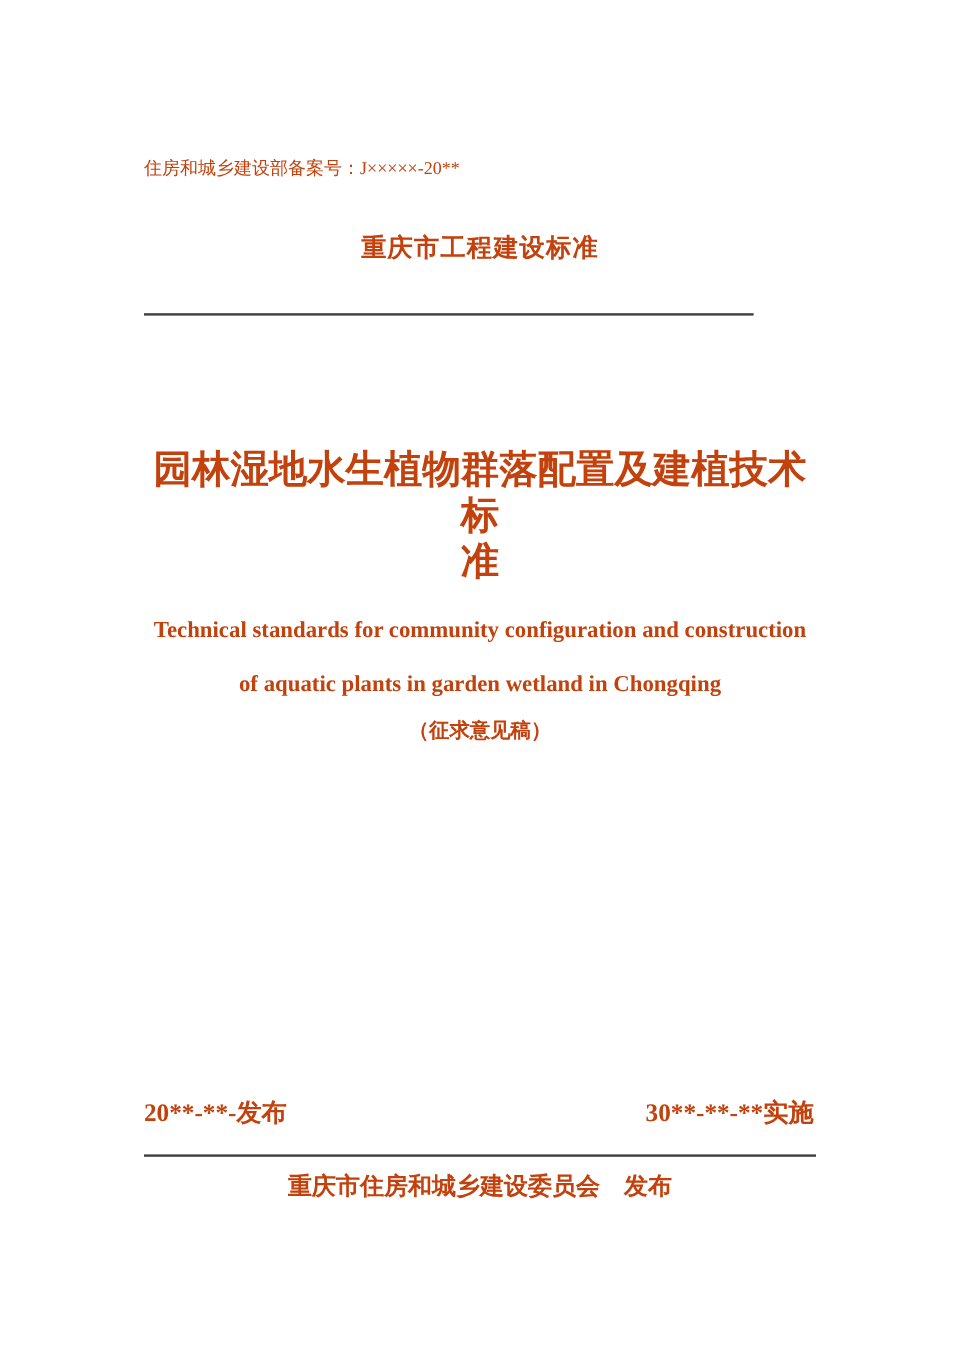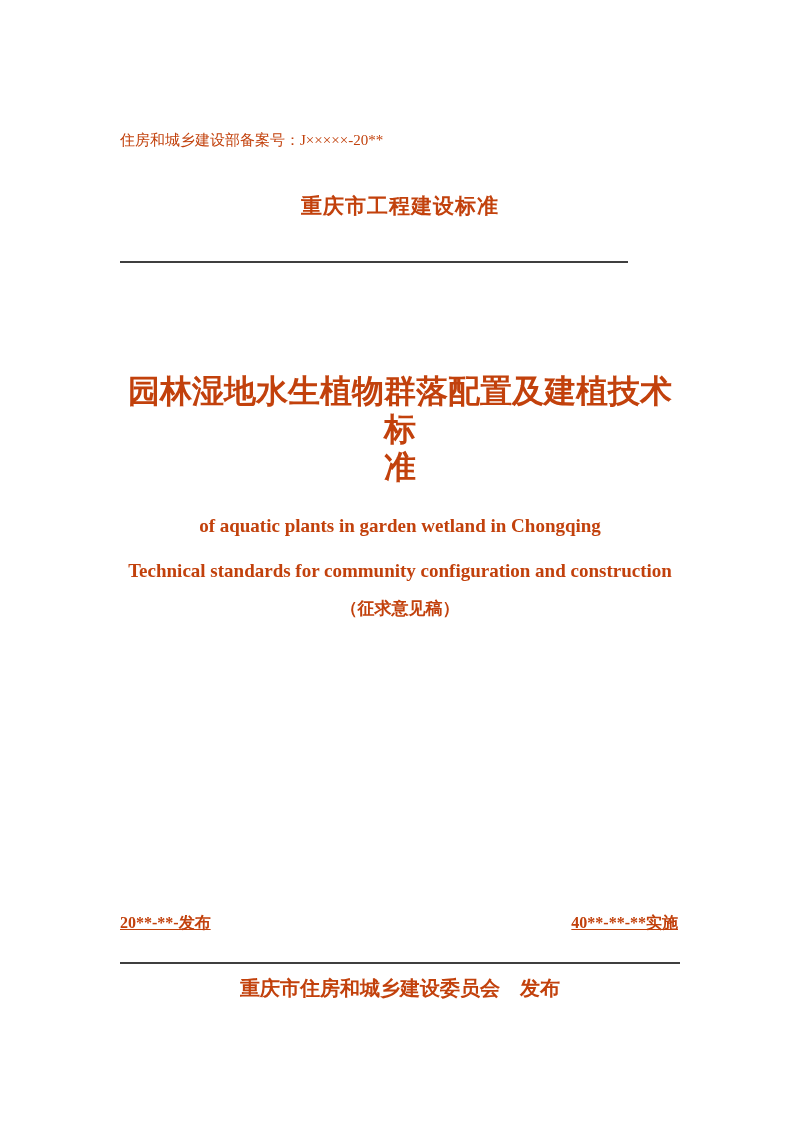--- a/index.html
+++ b/index.html
@@ -98,23 +98,22 @@
     font-size: 17px;
     font-weight: bold;
   }
   .dates-row {
     position: absolute;
     top: 913px;
     left: 120px;
     width: 558px;
     display: flex;
     justify-content: space-between;
-    font-size: 16px;
+    font-size: 21px;
     font-weight: bold;
-    text-decoration: underline;
   }
   .publisher-line {
     position: absolute;
     top: 975px;
     left: 0;
     width: 100%;
     text-align: center;
     font-size: 20px;
     font-weight: bold;
   }
@@ -133,28 +132,28 @@
 
 
   <hr class="rule rule-top">
 
   <div class="title-cn">
     <div>园林湿地水生植物群落配置及建植技术标</div>
     <div>准</div>
   </div>
 
   <div class="title-en">
+    <div>Technical standards for community configuration and construction</div>
     <div>of aquatic plants in garden wetland in Chongqing</div>
-    <div>Technical standards for community configuration and construction</div>
   </div>
 
   <div class="draft-note">（征求意见稿）</div>
 
   <div class="dates-row">
     <span>20**-**-发布</span>
-    <span>40**-**-**实施</span>
+    <span>30**-**-**实施</span>
   </div>
 
   <hr class="rule rule-bottom">
 
   <div class="publisher-line">重庆市住房和城乡建设委员会　发布</div>
 
 </div>
 
 </body></html>

